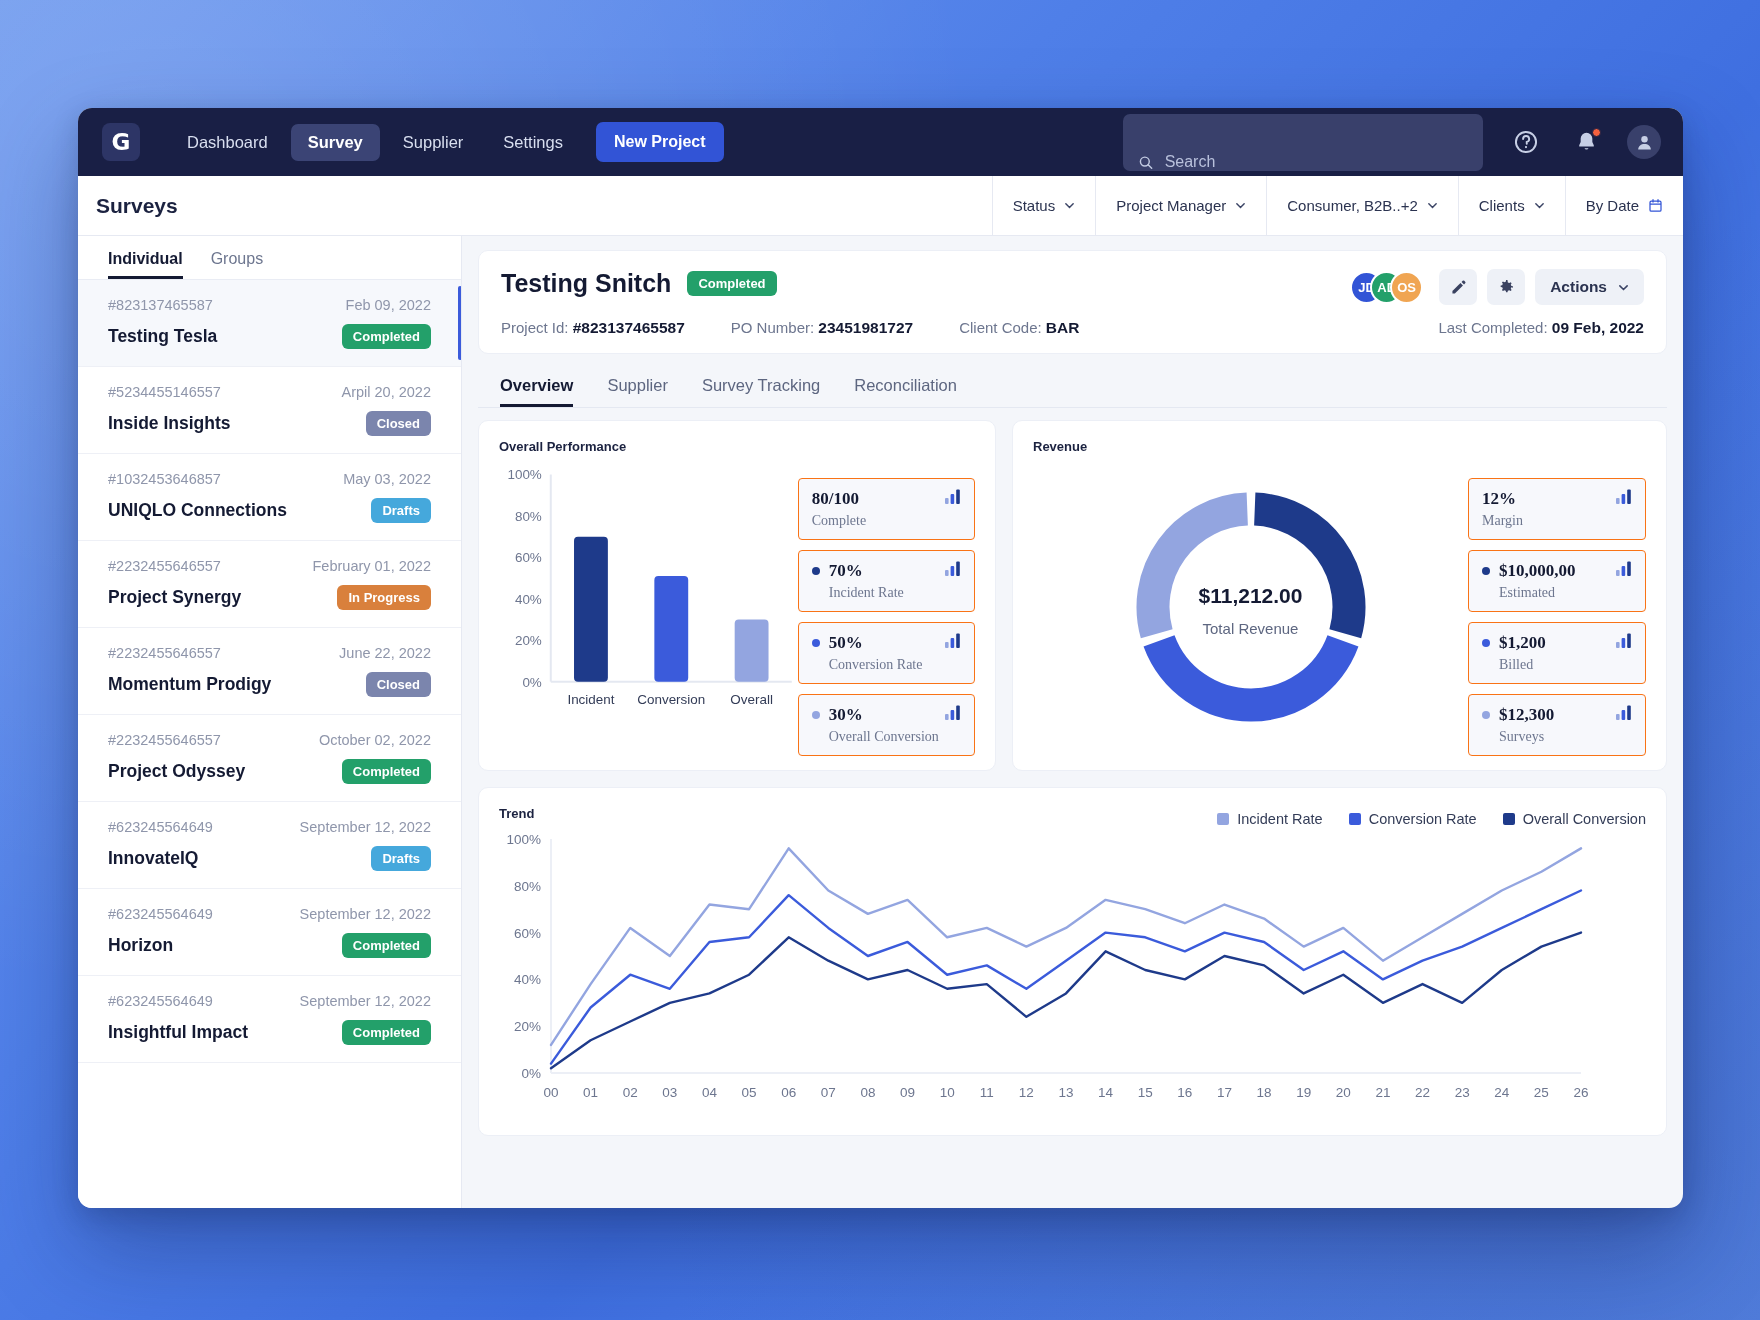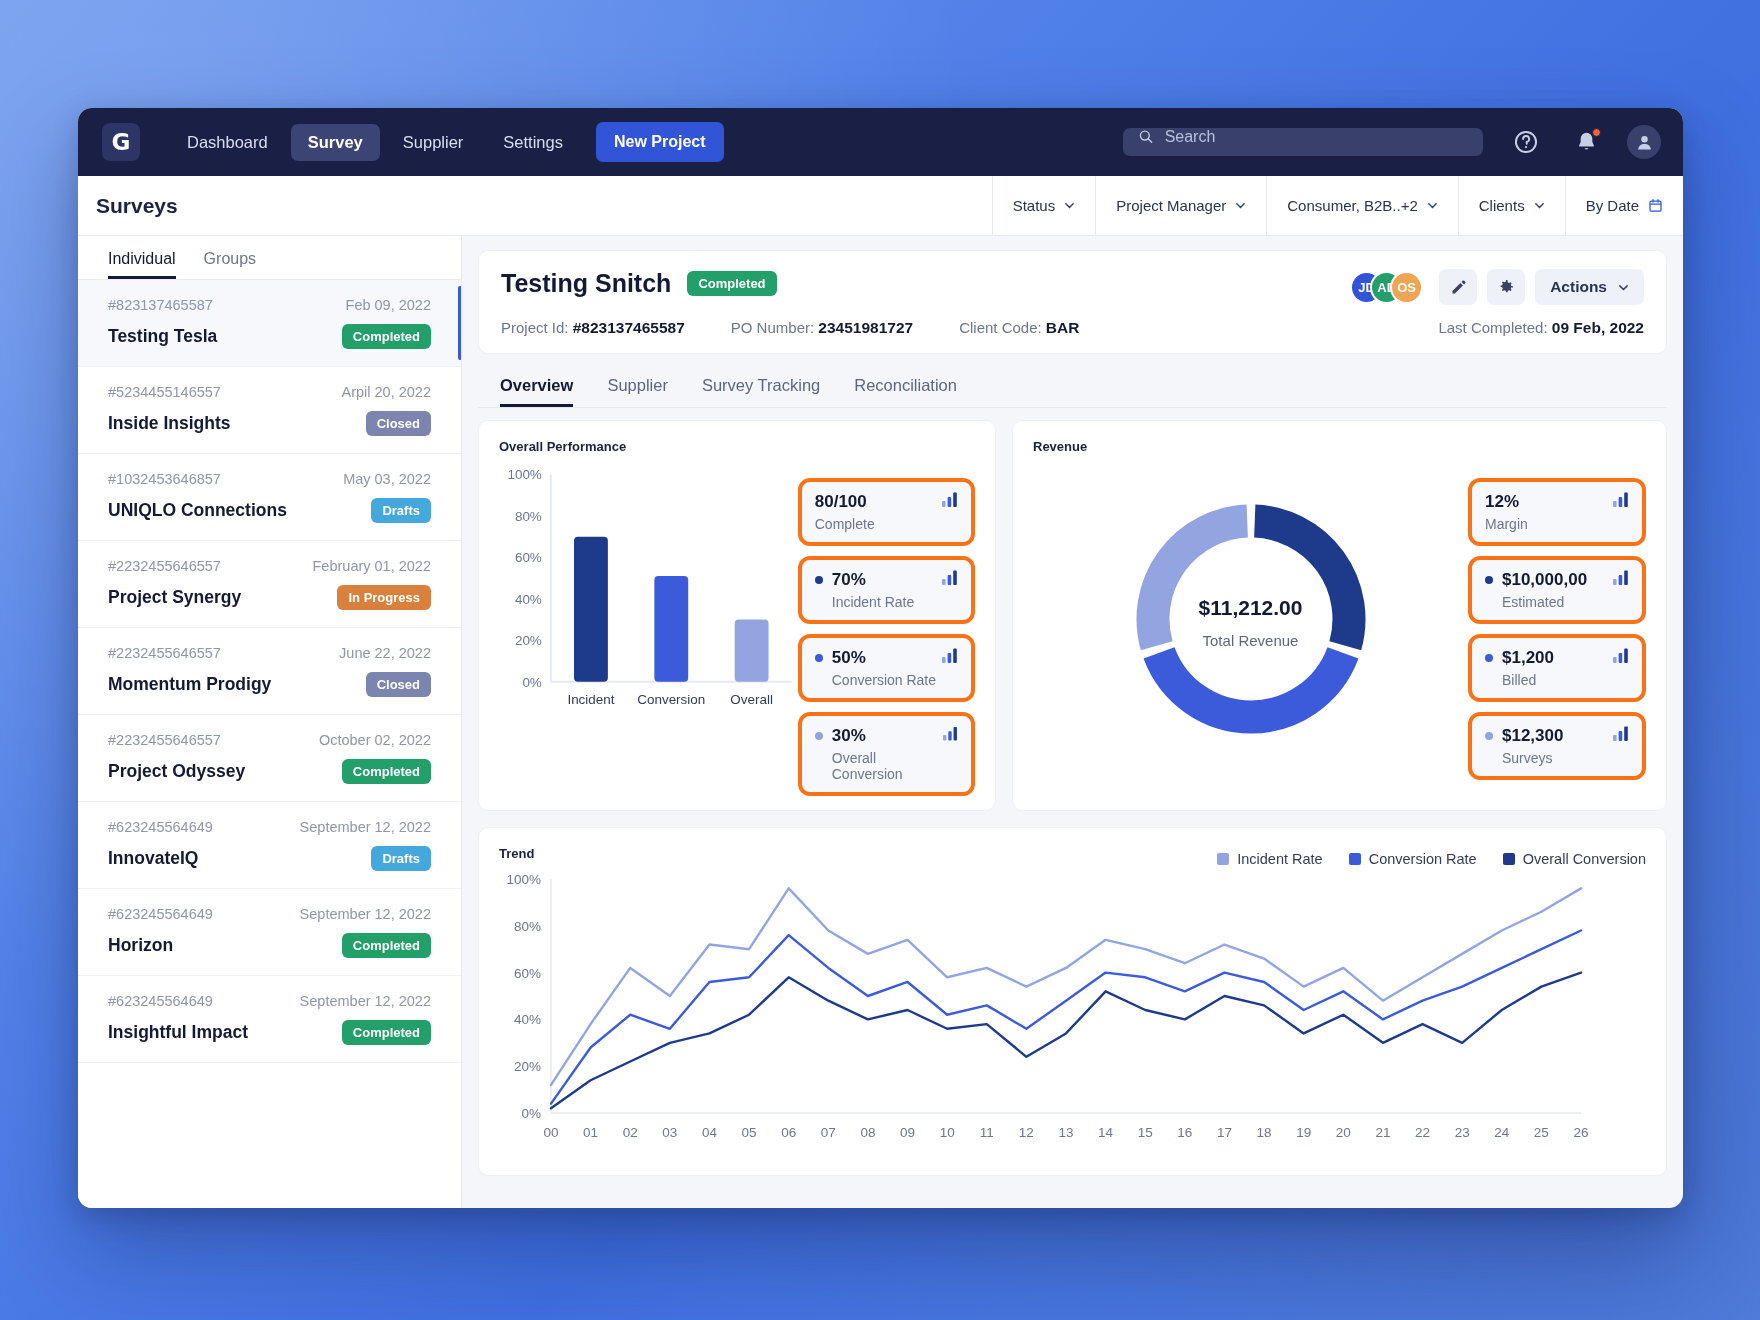--- a/index.html
+++ b/index.html
@@ -52,23 +52,23 @@
     white-space: nowrap;
   }
   .navlink.active { background: #3b4475; color: #ffffff; font-weight: bold; }
   .newproj {
     background: #3254d6; color:#fff; font-size: 16px; font-weight: bold;
     padding: 11px 18px; border-radius: 7px; margin-left: 10px;
     border: none; font-family: inherit; white-space: nowrap;
   }
   .nav-spacer { flex: 1; }
   .searchbox {
-    width: 360px; height: 28px;
+    width: 360px; height: 57px;
     background: #39406b; border-radius: 7px;
-    display: flex; align-items: flex-start; gap: 11px;
+    display: flex; align-items: flex-end; gap: 11px;
     padding: 0 15px;
   }
   .searchbox input {
     background: transparent; border: none; outline: none;
     color: #e7ebf7; font-size: 16px; font-family: inherit; width: 100%;
   }
   .searchbox input::placeholder { color: #b9c1dc; }
   .icon-btn {
     width: 34px; height: 34px; margin-left: 20px;
     display: flex; align-items: center; justify-content: center;
@@ -114,21 +114,21 @@
     position: relative;
   }
   .tabs-ind {
     display: flex; gap: 28px; padding: 14px 30px 0 30px;
     border-bottom: 1px solid #e9ecf4;
   }
   .tab-ind {
     font-size: 16px; color: #6d768f; padding-bottom: 11px;
   }
   .tab-ind.active {
-    color: #141a33; font-weight: normal;
+    color: #141a33; font-weight: bold;
     box-shadow: inset 0 -3px 0 #141a33;
   }
   .list { flex: 1; overflow: hidden; }
   .list-item {
     padding: 17px 30px 17px 30px;
     border-bottom: 1px solid #eef0f6;
     position: relative;
   }
   .list-item.selected { background: #f6f8fc; }
   .list-item.selected::after {
@@ -194,23 +194,23 @@
   .tab-main.active { color: #141a33; font-weight: bold; box-shadow: inset 0 -3px 0 #141a33; }
 
   .row-cards { display: flex; gap: 16px; }
   .perf-card { width: 518px; padding: 18px 20px 14px 20px; }
   .rev-card  { flex: 1; padding: 18px 20px 14px 20px; }
   .card-title { font-size: 13px; font-weight: bold; color: #1b2240; margin-bottom: 10px; }
 
   .perf-body { display: flex; }
   .statcol { display: flex; flex-direction: column; gap: 10px; padding-top: 14px; width: 178px; }
   .stat {
-    background: #f7f8fc; border: 4px solid #f97316; border-radius: 12px;
+    background: #f7f8fc; border: 1px solid #f97316; border-radius: 4px;
     padding: 10px 12px 10px 13px;
-    display: flex; align-items: flex-start; justify-content: space-between;
+    display: flex; align-items: flex-start; justify-content: space-between; font-family: Liberation Serif, serif;
   }
   .stat-val {
     font-size: 17px; font-weight: bold; color: #141a33;
     display: flex; align-items: center; gap: 9px;
   }
   .dot { width: 8px; height: 8px; border-radius: 50%; display: inline-block; }
   .stat-lbl { font-size: 14px; color: #6d768f; margin-top: 4px; }
   .stat-lbl.ind { margin-left: 17px; }
 
   .donut-wrap { flex: 1; display: flex; align-items: center; justify-content: center; position: relative; }

